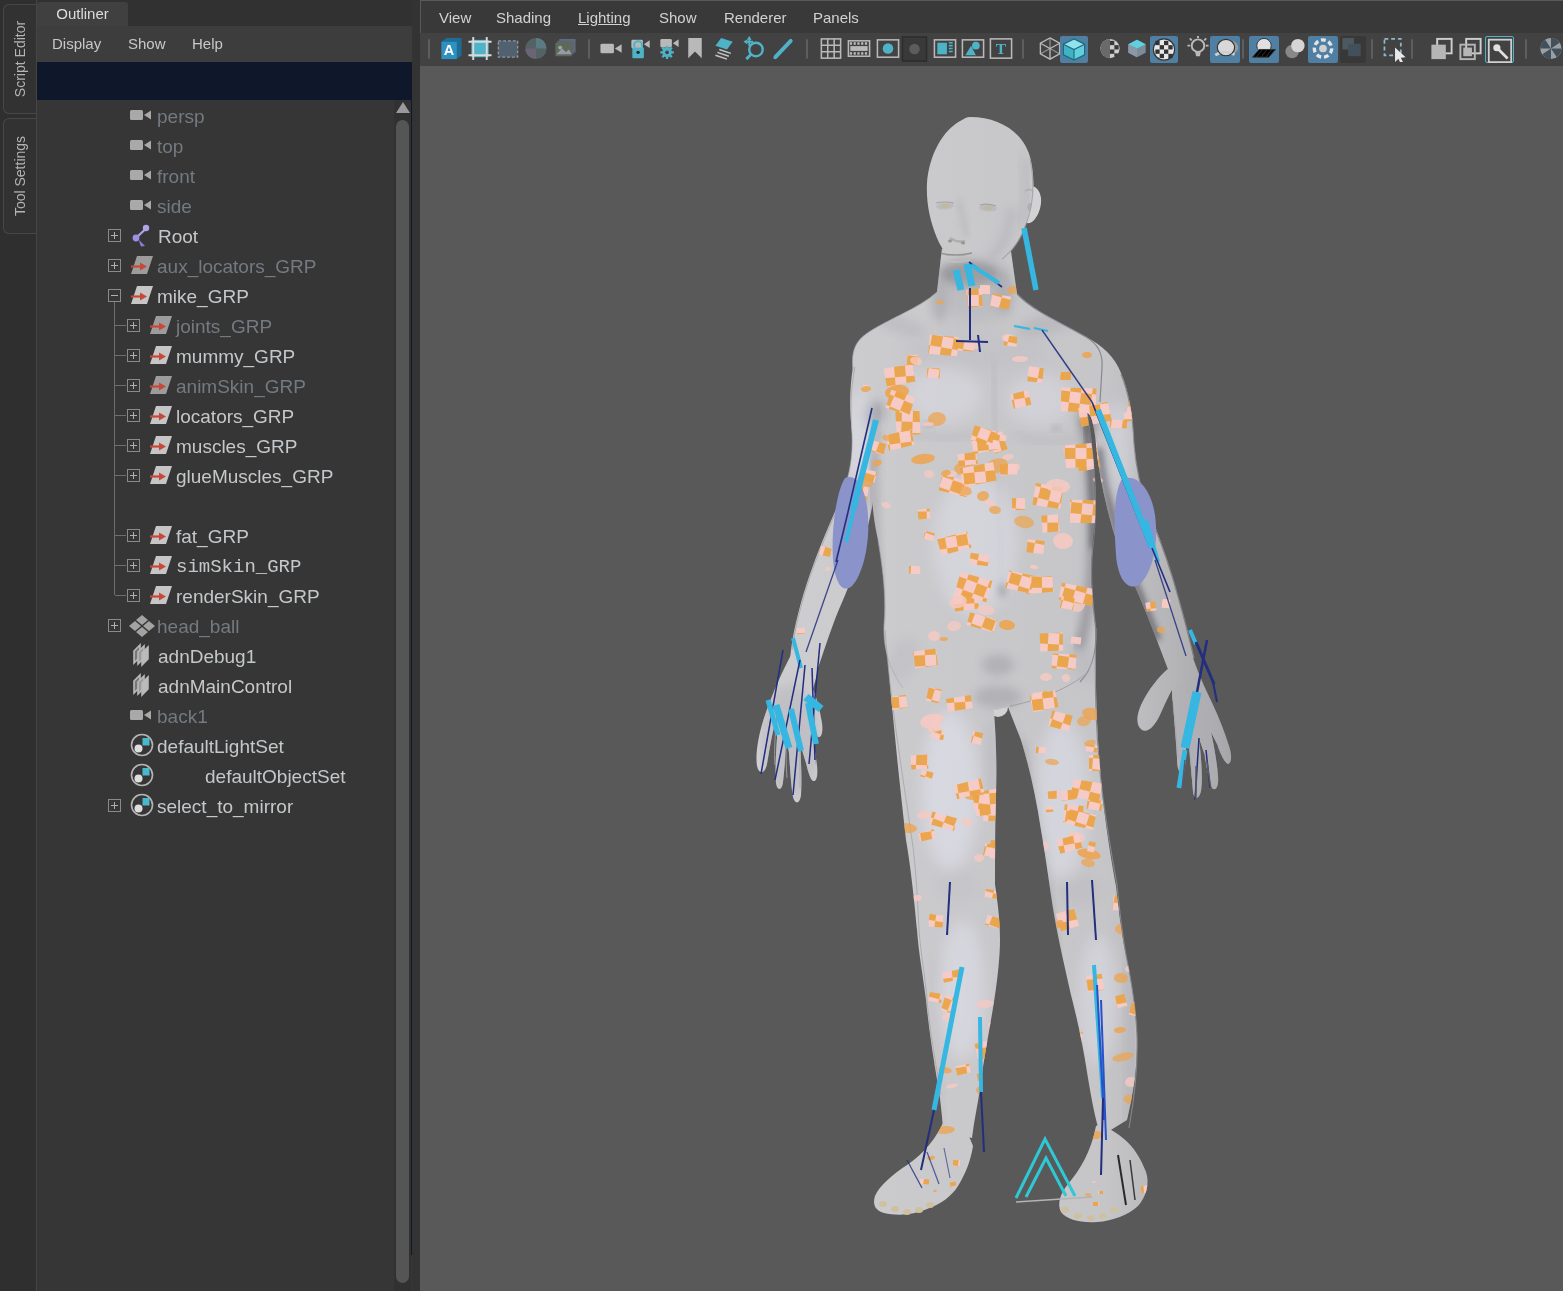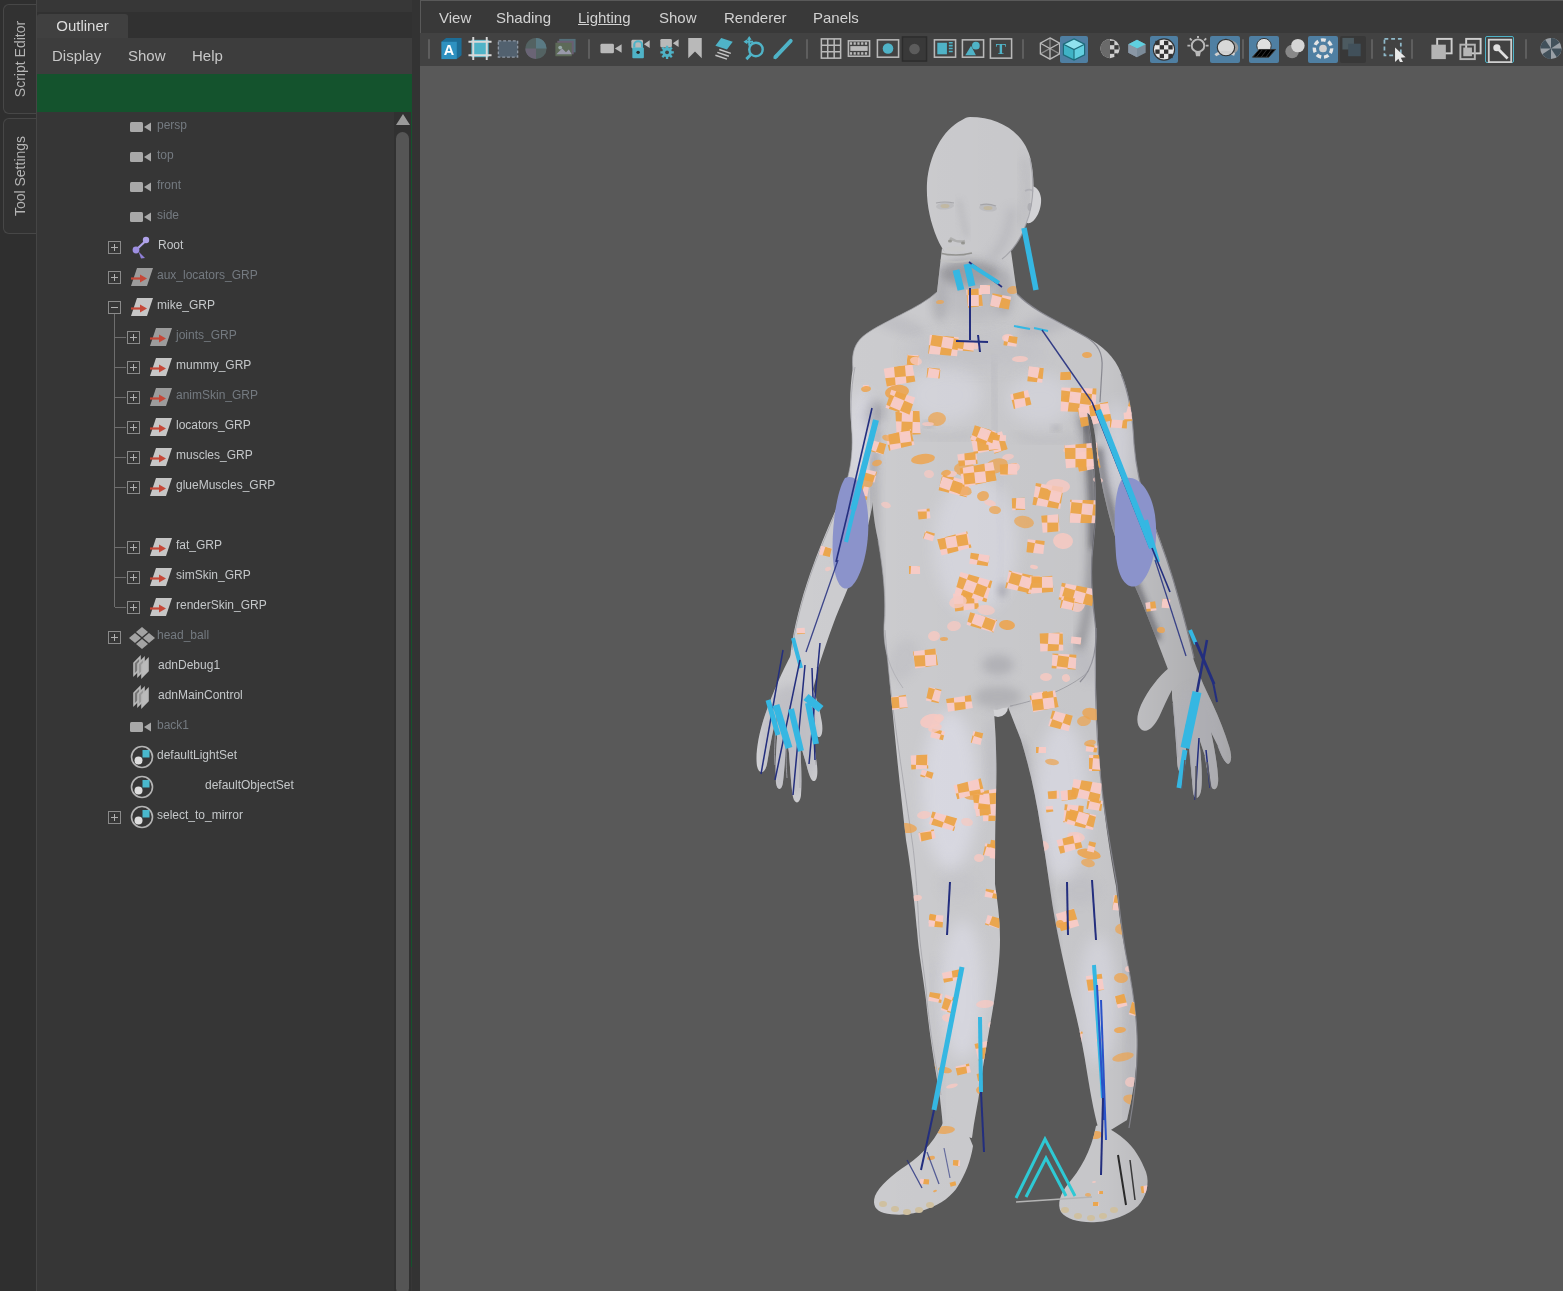--- a/index.html
+++ b/index.html
@@ -1,31 +1,31 @@
 <!DOCTYPE html>
 <html><head>
 <meta charset="utf-8">
 <style>
   html,body{margin:0;padding:0;width:1563px;height:1291px;overflow:hidden;background:#373737;
     font-family:"Liberation Sans",sans-serif;}
   *{box-sizing:border-box;}
   #leftstrip{position:absolute;left:0;top:0;width:37px;height:1291px;background:#2f2f2f;border-right:1px solid #454545;}
   .vtab{position:absolute;left:3px;width:33px;background:#323232;border:1px solid #474747;border-right:none;border-radius:6px 0 0 6px;}
   .vtab span{position:absolute;left:50%;top:50%;transform:translate(-50%,-50%) rotate(-90deg);white-space:nowrap;color:#b4b4b4;font-size:14px;}
-  #outliner{position:absolute;left:37px;top:12px;width:383px;height:1255px;background:#14532d;}
+  #outliner{position:absolute;left:37px;top:0;width:383px;height:1255px;background:#0f172a;}
   #tabrow{position:absolute;left:0;top:0;width:100%;height:26px;background:#313131;}
   #otab{position:absolute;left:0;top:2px;width:91px;height:24px;background:#404040;border-radius:3px 3px 0 0;color:#dcdcdc;font-size:15px;line-height:24px;text-align:center;}
   #omenus{position:absolute;left:0;top:26px;width:100%;height:36px;background:#3d3d3d;color:#c8c8c8;font-size:15px;}
   #omenus span{position:absolute;top:9px;}
   #searchrow{position:absolute;left:0;top:62px;width:100%;height:38px;background:#3d3d3d;}
   #searchbox{position:absolute;left:43px;top:4px;width:322px;height:29px;background:#242424;border:1px solid #1d1d1d;border-radius:2px;color:#8b8b8b;font-size:15px;line-height:27px;padding-left:8px;}
   #searcharrow{position:absolute;right:10px;top:12px;width:0;height:0;border-left:8px solid transparent;border-right:8px solid transparent;border-top:9px solid #c2c2c2;}
   #tree{position:absolute;left:0;top:100px;width:357px;height:1191px;background:#363636;}
   .row{position:absolute;left:0;width:100%;height:30px;}
-  .lbl{position:absolute;top:6px;font-size:12px;color:#c5c8ca;}
+  .lbl{position:absolute;top:6px;font-size:19px;color:#c5c8ca;}
   .dim{color:#747a80;}
   .exp{position:absolute;top:9px;width:13px;height:13px;border:1px solid #8a8a8a;}
   .exp i{position:absolute;background:#b0b0b0;}
   .exp .h{left:2px;right:2px;top:5px;height:1px;}
   .exp .v{top:2px;bottom:2px;left:5px;width:1px;}
   .icon{position:absolute;top:3px;}
   #scrollbar{position:absolute;right:9px;top:100px;width:17px;height:1191px;background:#313131;}
   #sb-up{position:absolute;left:2px;top:2px;width:0;height:0;border-left:7px solid transparent;border-right:7px solid transparent;border-bottom:11px solid #9a9a9a;}
   #sb-thumb{position:absolute;left:2px;top:20px;width:13px;height:1163px;background:#555555;border-radius:7px;}
   #vsep{position:absolute;left:412px;top:0;width:8px;height:1291px;background:#333333;}
@@ -215,21 +215,21 @@
         <div style="position:absolute;left:78px;top:15px;width:11px;height:1px;background:#6e6e6e;"></div>
         <div class="exp" style="left:90px;">
           <i class="h"></i>
           <i class="v"></i>
         </div>
         <svg class="icon" style="left:111px;" width="26" height="24" viewBox="0 0 26 24">
           <polygon points="8,3 24,3 18,21 2,21" fill="#c6c6c6"></polygon>
           <path d="M2 13.5 L12 13.5" stroke="#c64838" stroke-width="2.2"></path>
           <polygon points="11,9.5 18,13.5 11,17.5" fill="#c64838"></polygon>
         </svg>
-        <div class="lbl" style="left:139px;">simSkin_GRP</div>
+        <div class="lbl" style="left:139px;font-family:Liberation Mono, monospace;">simSkin_GRP</div>
       </div>
 <div class="row" style="top:480px;">
         <div style="position:absolute;left:78px;top:15px;width:11px;height:1px;background:#6e6e6e;"></div>
         <div class="exp" style="left:90px;">
           <i class="h"></i>
           <i class="v"></i>
         </div>
         <svg class="icon" style="left:111px;" width="26" height="24" viewBox="0 0 26 24">
           <polygon points="8,3 24,3 18,21 2,21" fill="#c6c6c6"></polygon>
           <path d="M2 13.5 L12 13.5" stroke="#c64838" stroke-width="2.2"></path>

